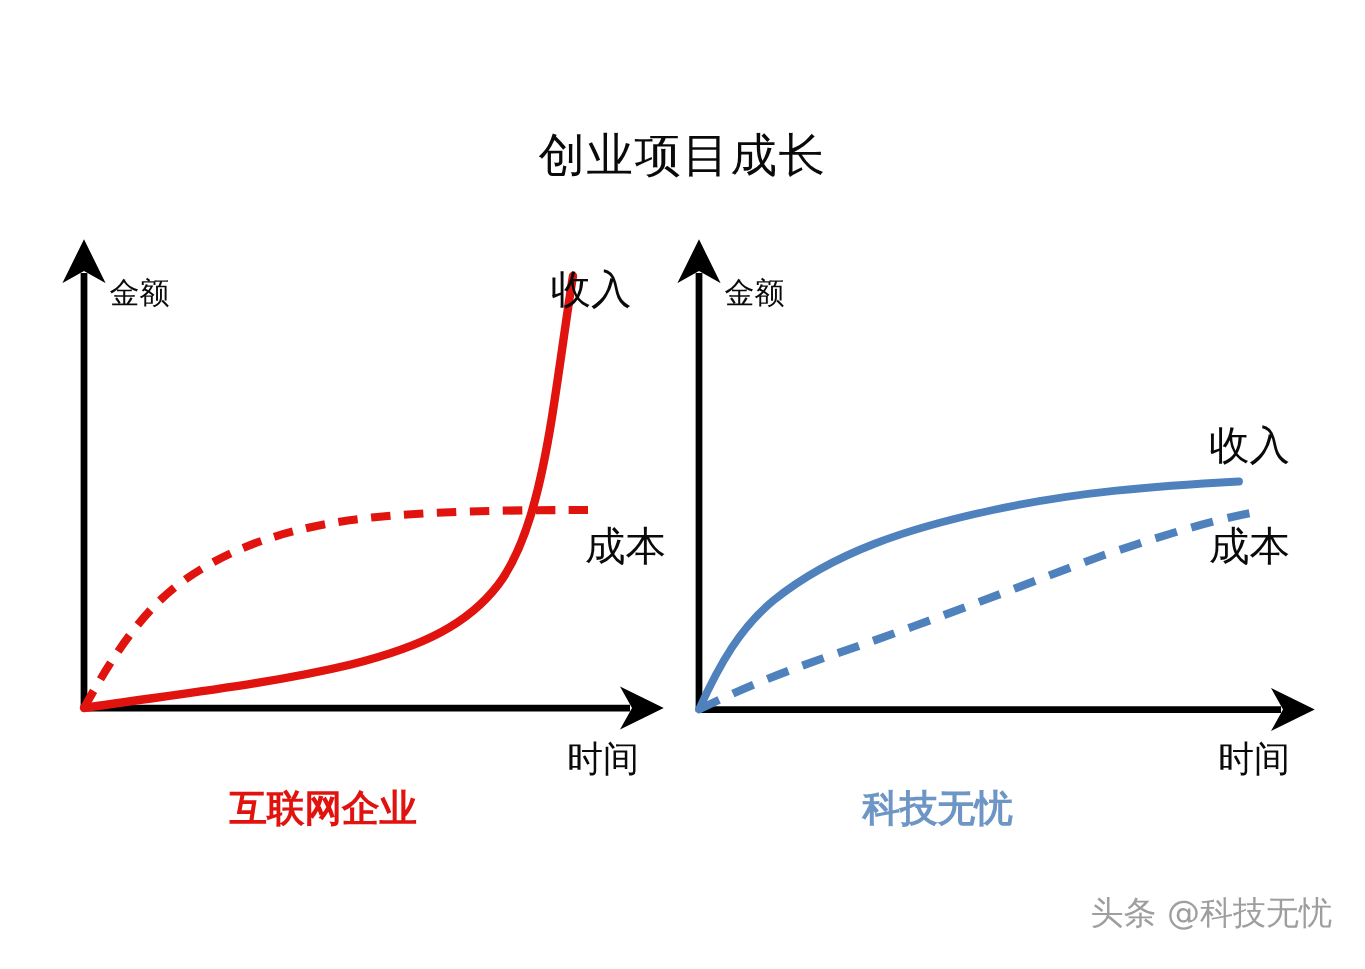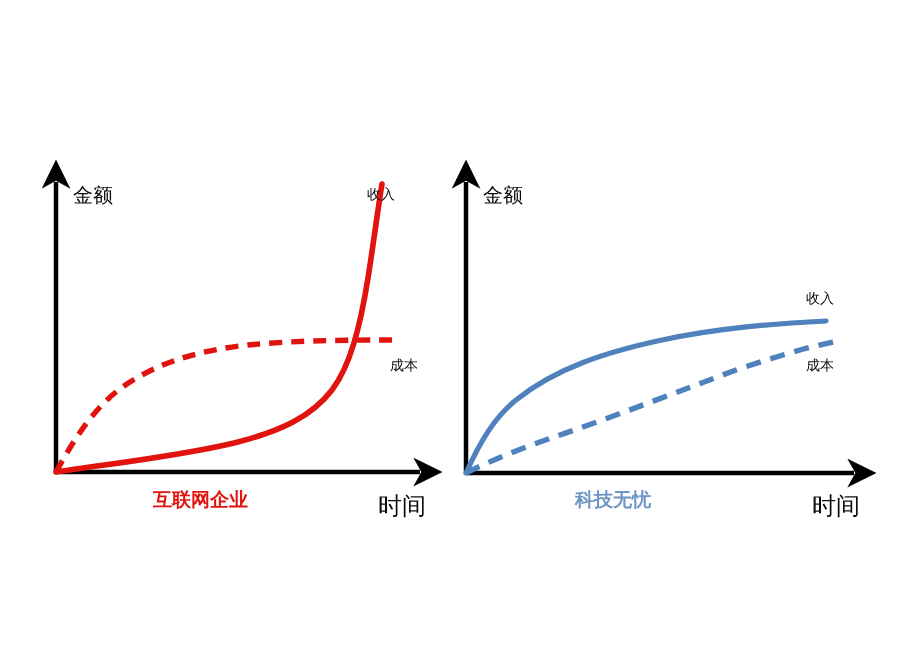--- a/index.html
+++ b/index.html
@@ -51,35 +51,36 @@
   .panel-svg {
     position: absolute;
     top: 0;
     left: 0;
     overflow: visible;
   }
 
   
   .anno {
     position: absolute;
-    font-size: 14px;
+    font-size: 27px;
     line-height: 26px;
     white-space: nowrap;
     font-family: "DejaVu Sans", "Liberation Sans", sans-serif;
     color: #0a0a0a;
   }
   .anno-axis-y { font-size: 20px; }
   .anno-axis-x { font-size: 24px; }
   .caption {
     position: absolute;
-    font-size: 19px;
+    font-size: 25px;
     line-height: 24px;
     white-space: nowrap;
     font-weight: 700;
     font-family: "DejaVu Sans", "Liberation Sans", sans-serif;
+    margin-top: 40px;
   }
   .caption-internet   { color: #e1130e; }
   .caption-traditional{ color: #6e96c4; }
 
   
   .watermark {
     position: absolute;
     right: 22px;
     bottom: 22px;
     font-size: 22px;
@@ -89,20 +90,21 @@
     white-space: nowrap;
     text-shadow: 1px 1px 0 #ffffff, -1px -1px 0 #fdfdfd;
     font-family: "DejaVu Sans", "Liberation Sans", sans-serif;
   }
 </style>
 </head>
 <body>
 
 <div id="figure">
 
+  <div class="chart-title">创业项目成长</div>
 
   <div class="panel" id="panel-left">
 
     <svg class="panel-svg" width="430" height="380" viewBox="0 0 430 380">
       <defs>
         <marker id="arrowBlackL" markerWidth="9" markerHeight="9" refX="1.5" refY="3.2" orient="auto" markerUnits="strokeWidth">
           <path d="M0,0 L6.5,3.2 L0,6.4 L1.8,3.2 Z" fill="#000000"></path>
         </marker>
       </defs>
 
@@ -148,14 +150,15 @@
 
     <div class="anno anno-axis-x" style="left:382px; top:333px;">时间</div>
 
     <div class="anno" style="left:376px; top:125px;">收入</div>
 
     <div class="anno" style="left:376px; top:192px;">成本</div>
 
     <div class="caption caption-traditional" style="left:145px; top:327px;">科技无忧</div>
   </div>
 
+  <div class="watermark">头条 @科技无忧</div>
 
 </div>
 
 </body></html>

